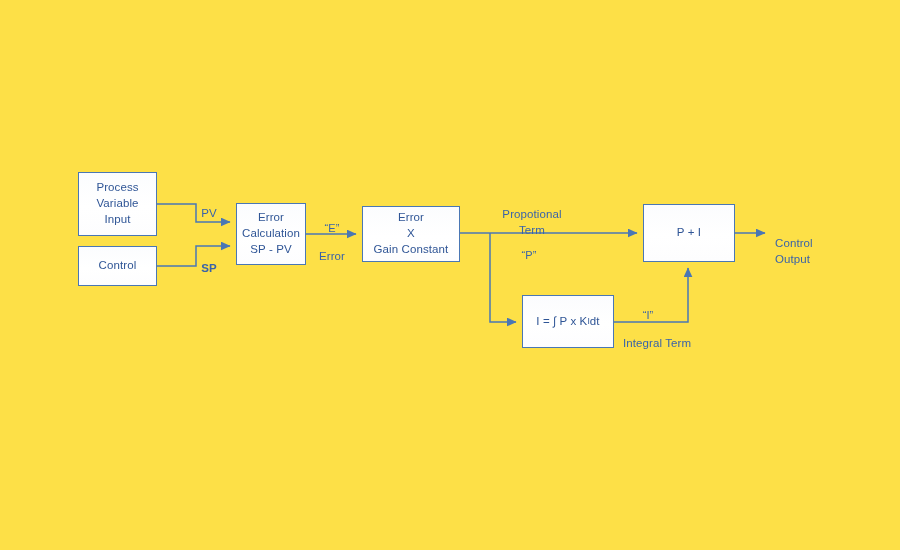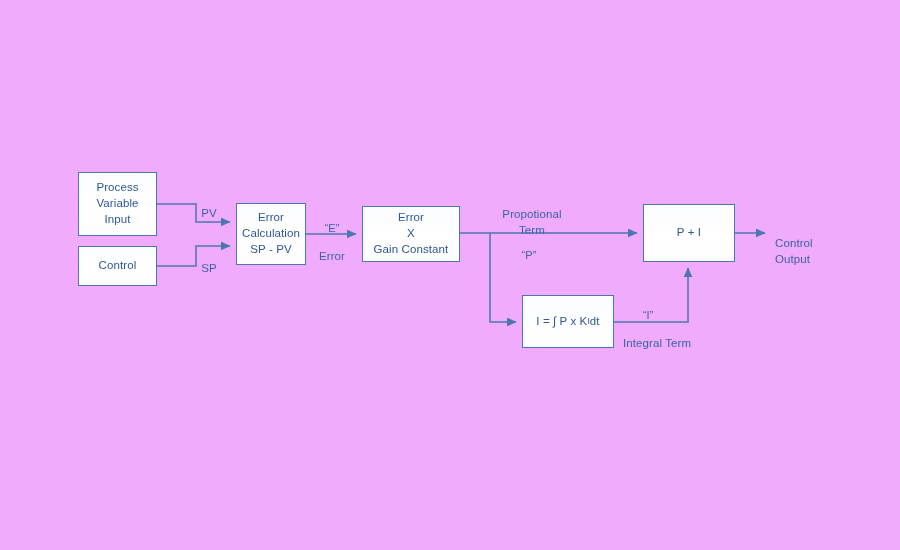--- a/index.html
+++ b/index.html
@@ -10,21 +10,21 @@
   body {
     width: 900px;
     height: 550px;
     font-family: "Liberation Sans", sans-serif;
     overflow: hidden;
   }
   #diagram-root {
     position: relative;
     width: 900px;
     height: 550px;
-    background: #f0abfc;
+    background: #fde047;
   }
   svg#wires {
     position: absolute;
     left: 0;
     top: 0;
     width: 900px;
     height: 550px;
     pointer-events: none;
   }
   .node {
@@ -57,21 +57,21 @@
   
   #node-pv        { left: 78px;  top: 172px; width: 79px;  height: 64px; }
   #node-sp        { left: 78px;  top: 246px; width: 79px;  height: 40px; }
   #node-err       { left: 236px; top: 203px; width: 70px;  height: 62px; }
   #node-gain      { left: 362px; top: 206px; width: 98px;  height: 56px; }
   #node-integral  { left: 522px; top: 295px; width: 92px;  height: 53px; }
   #node-pi        { left: 643px; top: 204px; width: 92px;  height: 58px; }
 
   
   #label-pv       { left: 189px; top: 190px; width: 40px; }
-  #label-sp       { left: 189px; top: 245px; width: 40px; }
+  #label-sp       { left: 189px; top: 245px; width: 40px; font-weight: bold; }
   #label-e        { left: 309px; top: 205px; width: 46px; }
   #label-error    { left: 306px; top: 233px; width: 52px; }
   #label-prop     { left: 473px; top: 191px; width: 118px; }
   #label-p        { left: 498px; top: 232px; width: 62px; }
   #label-i        { left: 625px; top: 292px; width: 46px; }
   #label-integral { left: 607px; top: 320px; width: 100px; }
   #label-output   { left: 775px; top: 220px; width: 100px; text-align: left; }
   .sub { font-size: 8.5px; vertical-align: sub; }
 </style>
 </head>

